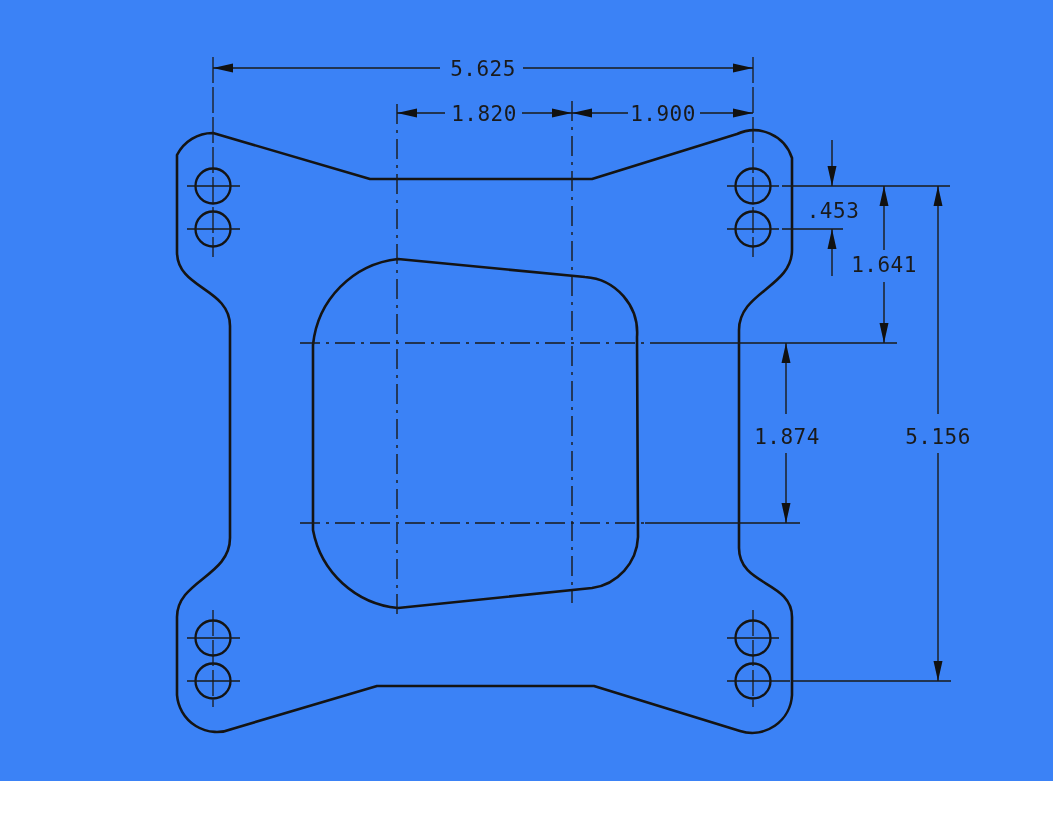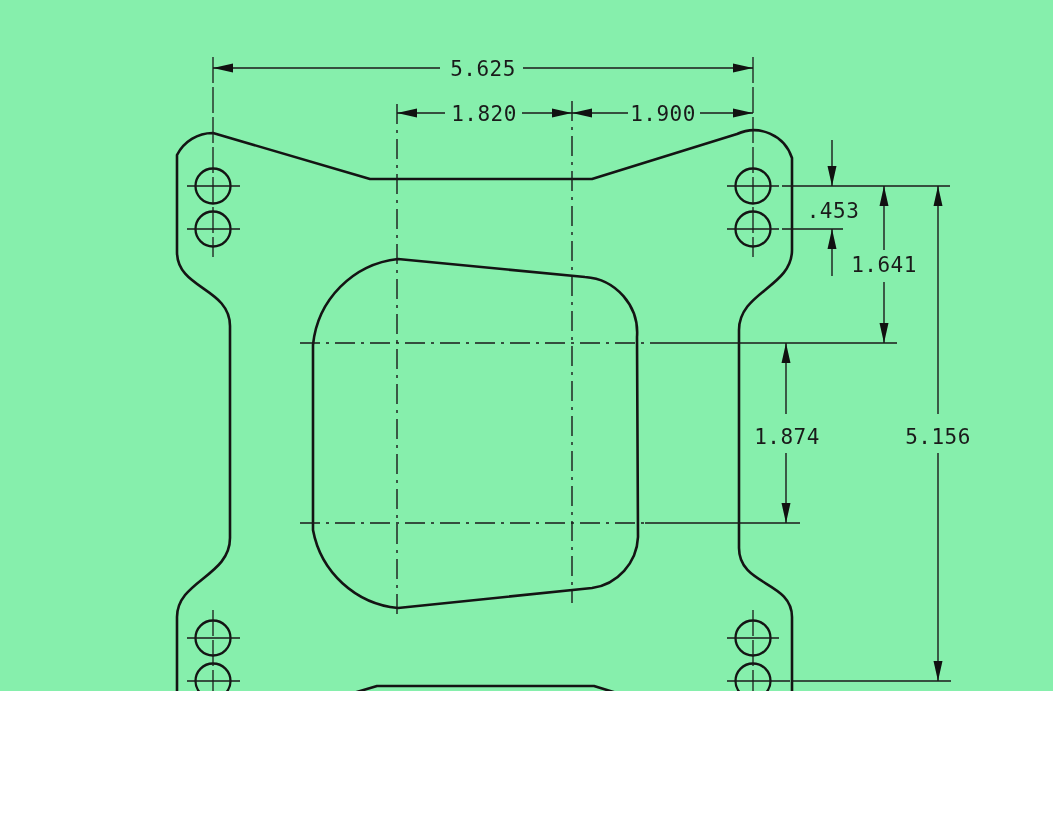--- a/index.html
+++ b/index.html
@@ -3,22 +3,22 @@
 <meta charset="utf-8">
 <style>
   html, body {
     margin: 0;
     padding: 0;
     background: #ffffff;
   }
   .sheet {
     position: relative;
     width: 1053px;
-    height: 691px;
-    background: #86efac;
+    height: 781px;
+    background: #3b82f6;
     overflow: hidden;
     font-family: "DejaVu Sans Mono", "Liberation Mono", monospace;
   }
   svg { display: block; }
   .outline  { fill: none; stroke: #141414; stroke-width: 2.6; stroke-linejoin: round; }
   .hole     { fill: none; stroke: #141414; stroke-width: 2.3; }
   .thin     { fill: none; stroke: #1a1a1a; stroke-width: 1.4; }
   .cline    { fill: none; stroke: #1a1a1a; stroke-width: 1.4; stroke-dasharray: 20 6 3 6; }
   .holecl   { fill: none; stroke: #1a1a1a; stroke-width: 1.3; stroke-dasharray: 26 4; }
   .ah       { fill: #111111; stroke: none; }

